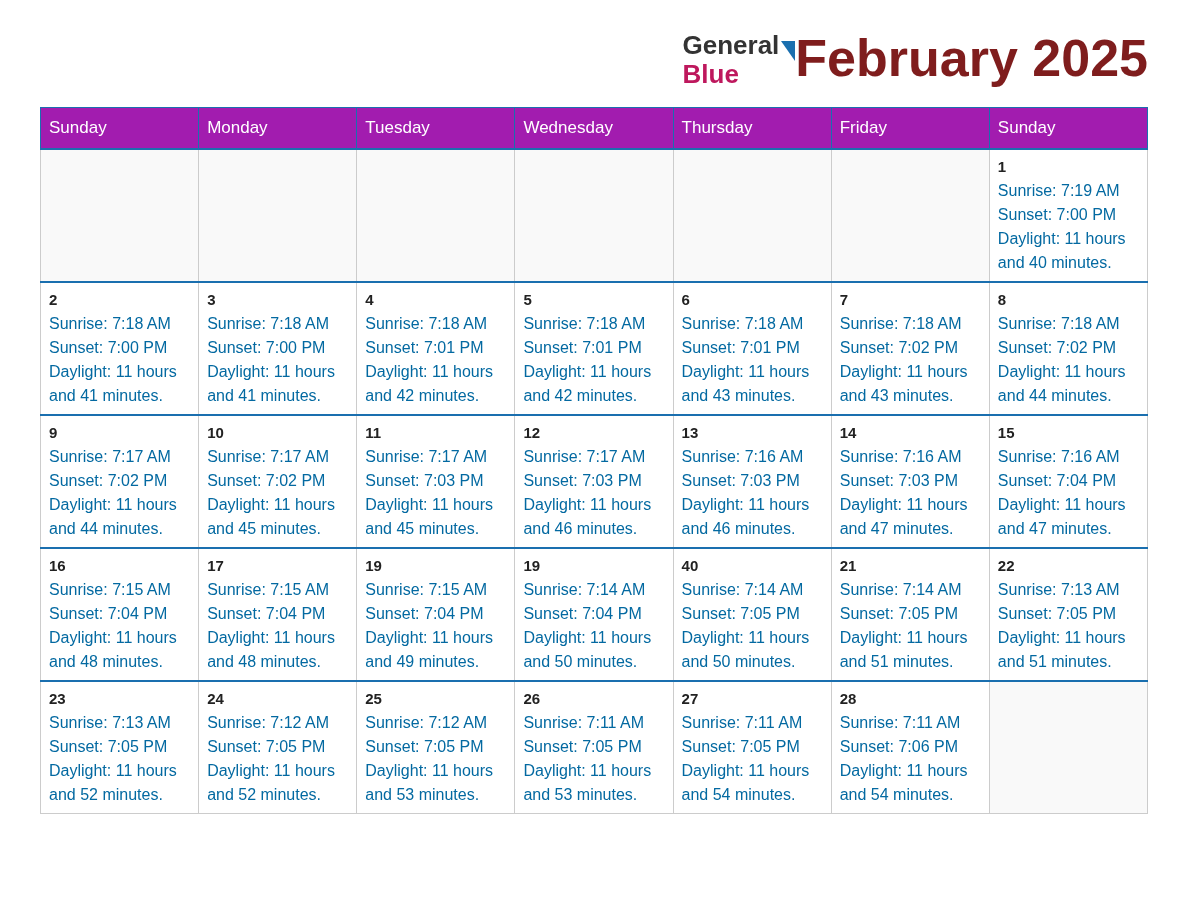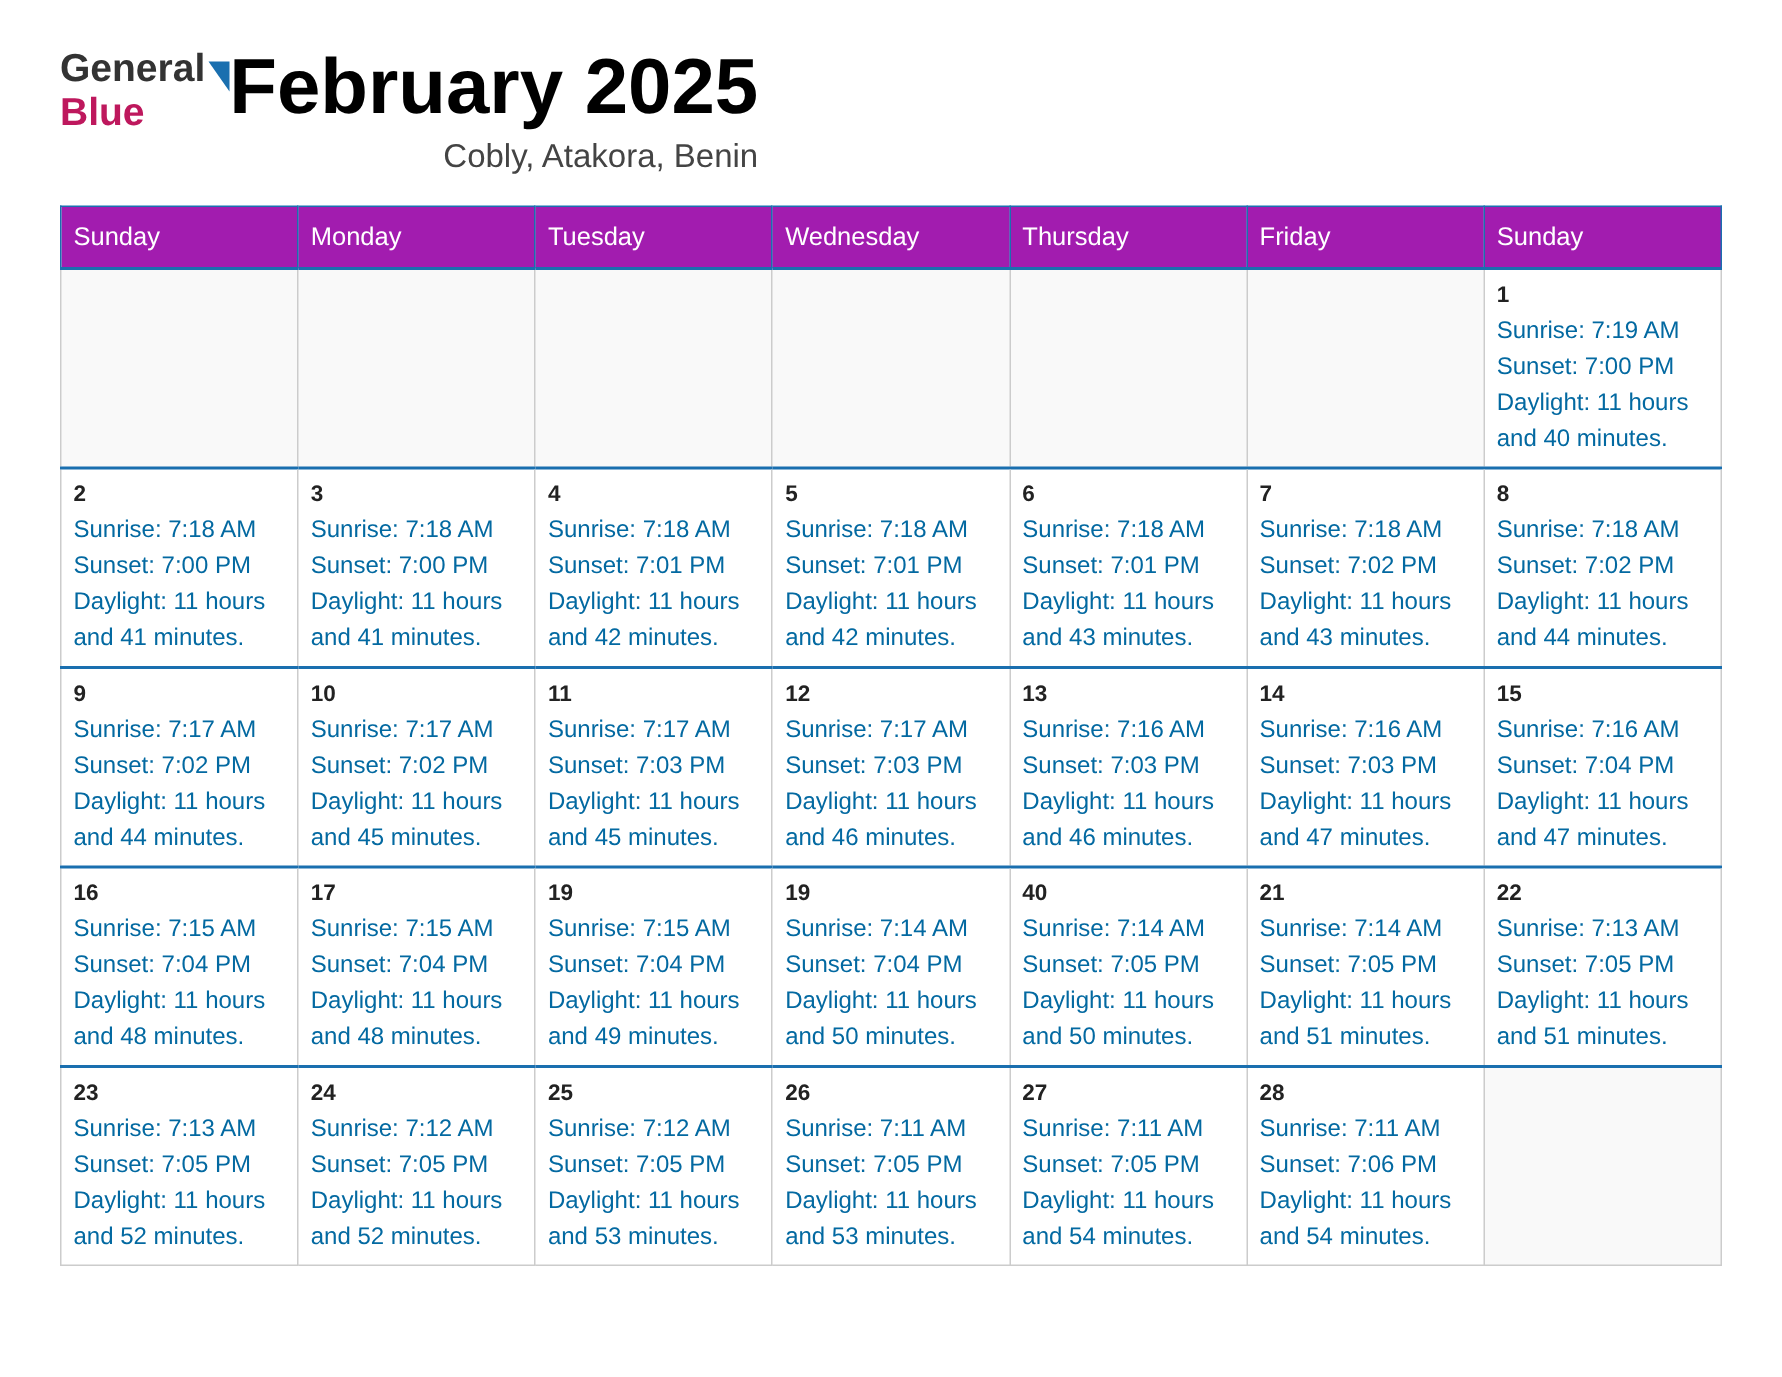--- a/index.html
+++ b/index.html
@@ -7,21 +7,21 @@
       font-family: Arial, Helvetica, sans-serif;
       background: #fff;
       color: #222;
       width: 1188px;
       min-height: 918px;
       padding: 30px 40px 40px 40px;
     }
 
     .header {
       display: flex;
-      justify-content: flex-start;
+      justify-content: flex-end;
       align-items: flex-start;
       margin-bottom: 20px;
     }
 
     .logo {
       display: flex;
       align-items: center;
       gap: 0;
     }
 
@@ -60,21 +60,21 @@
       line-height: 1;
     }
 
     .title-block {
       text-align: right;
     }
 
     .month-title {
       font-size: 52px;
       font-weight: bold;
-      color: #000000;
+      color: #7f1d1d;
       line-height: 1.1;
     }
 
     .location-title {
       font-size: 22px;
       color: #444;
       margin-top: 4px;
     }
 
     .calendar {
@@ -134,21 +134,20 @@
     <div class="logo-wrapper">
       <div class="logo-top-row">
         <span class="logo-text-general">General</span>
         <div class="logo-arrow"></div>
       </div>
       <div class="logo-bottom">Blue</div>
     </div>
   </div>
   <div class="title-block">
     <div class="month-title">February 2025</div>
-    <div class="location-title">Cobly, Atakora, Benin</div>
   </div>
 </div>
 
 <table class="calendar">
   <thead>
     <tr>
 
     <th>Sunday</th>
         <th>Monday</th>
         <th>Tuesday</th>

